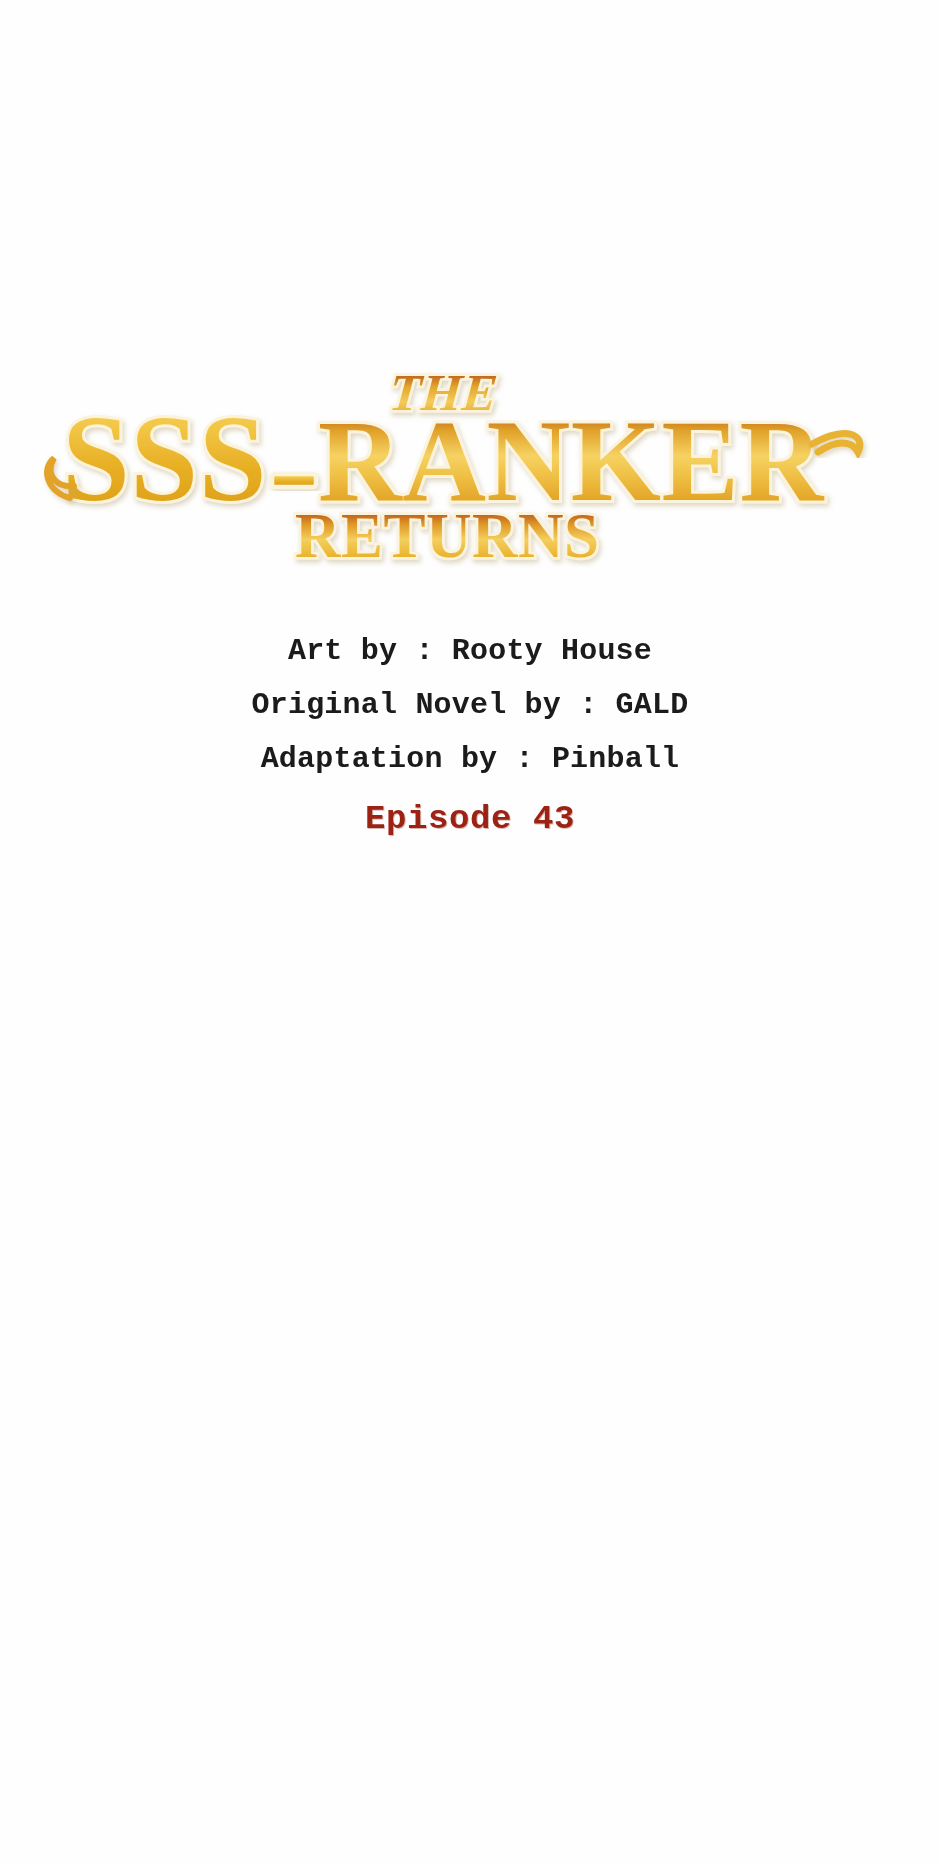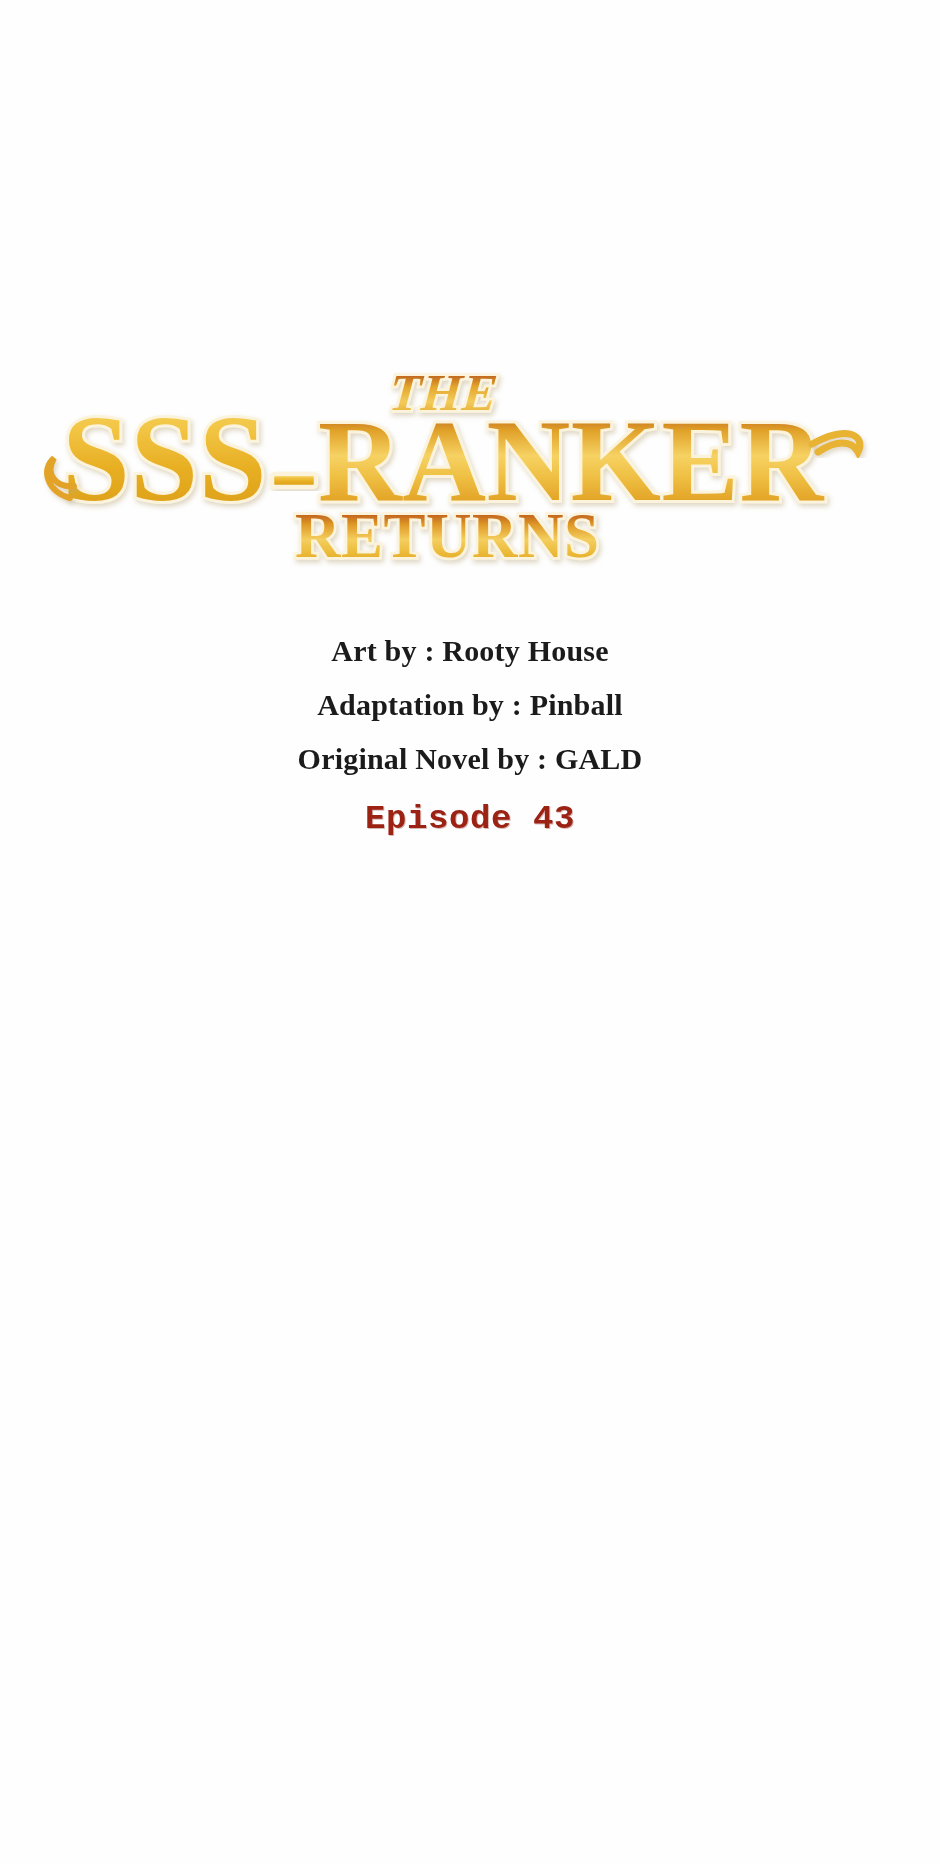--- a/index.html
+++ b/index.html
@@ -38,21 +38,21 @@
 
   
   #credits {
     position: absolute;
     left: 0;
     top: 624px;
     width: 940px;
     text-align: center;
   }
   .credit-line {
-    font-family: Liberation Serif, serif;
+    font-family: Liberation Mono, monospace;
     font-size: 30px;
     font-weight: bold;
     color: #1b1b1b;
     line-height: 54px;
     letter-spacing: 0.2px;
     white-space: pre;
   }
 
   
   #episode-block {
@@ -141,19 +141,19 @@
     </g>
 
     <g filter="url(#softDrop)">
       <text class="logo-word" x="295" y="205" font-size="63" fill="url(#goldGradRet)" stroke="#FBF3DC" stroke-width="5.5" paint-order="stroke" letter-spacing="1">RETURNS</text>
     </g>
   </svg>
 </div>
 
 <div id="credits">
   <div class="credit-line">Art by : Rooty House</div>
+  <div class="credit-line">Original Novel by : GALD</div>
   <div class="credit-line">Adaptation by : Pinball</div>
-  <div class="credit-line">Original Novel by : GALD</div>
 </div>
 
 <div id="episode-block">
   <span id="episode-label">Episode 43</span>
 </div>
 
 </body></html>

